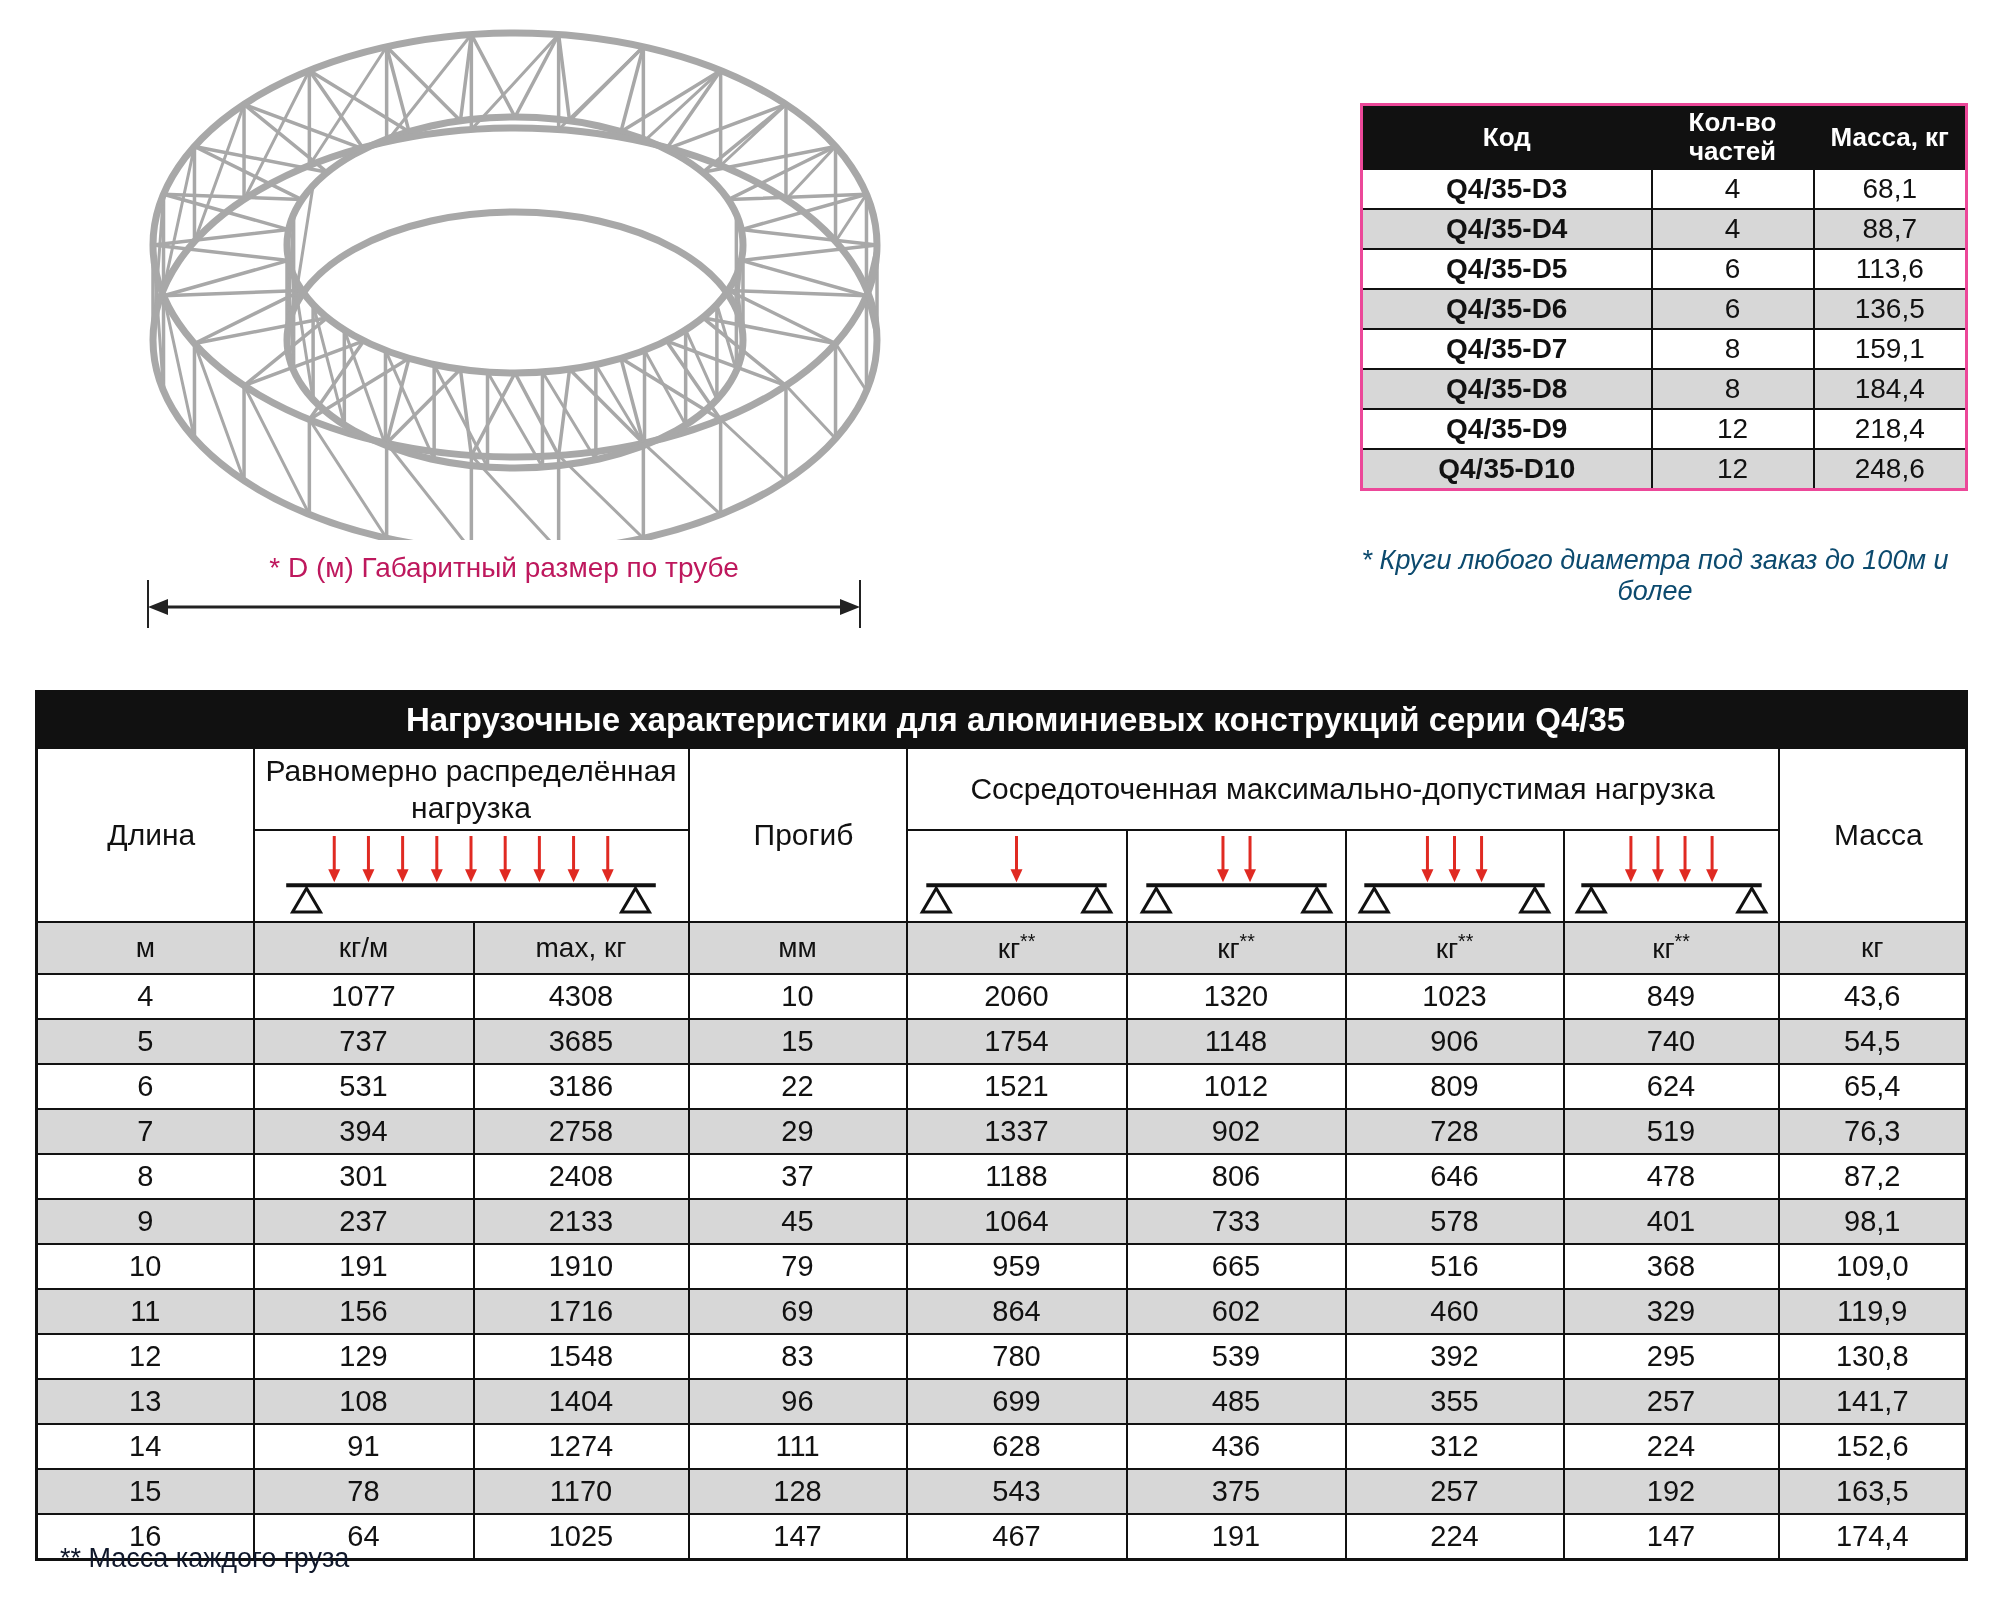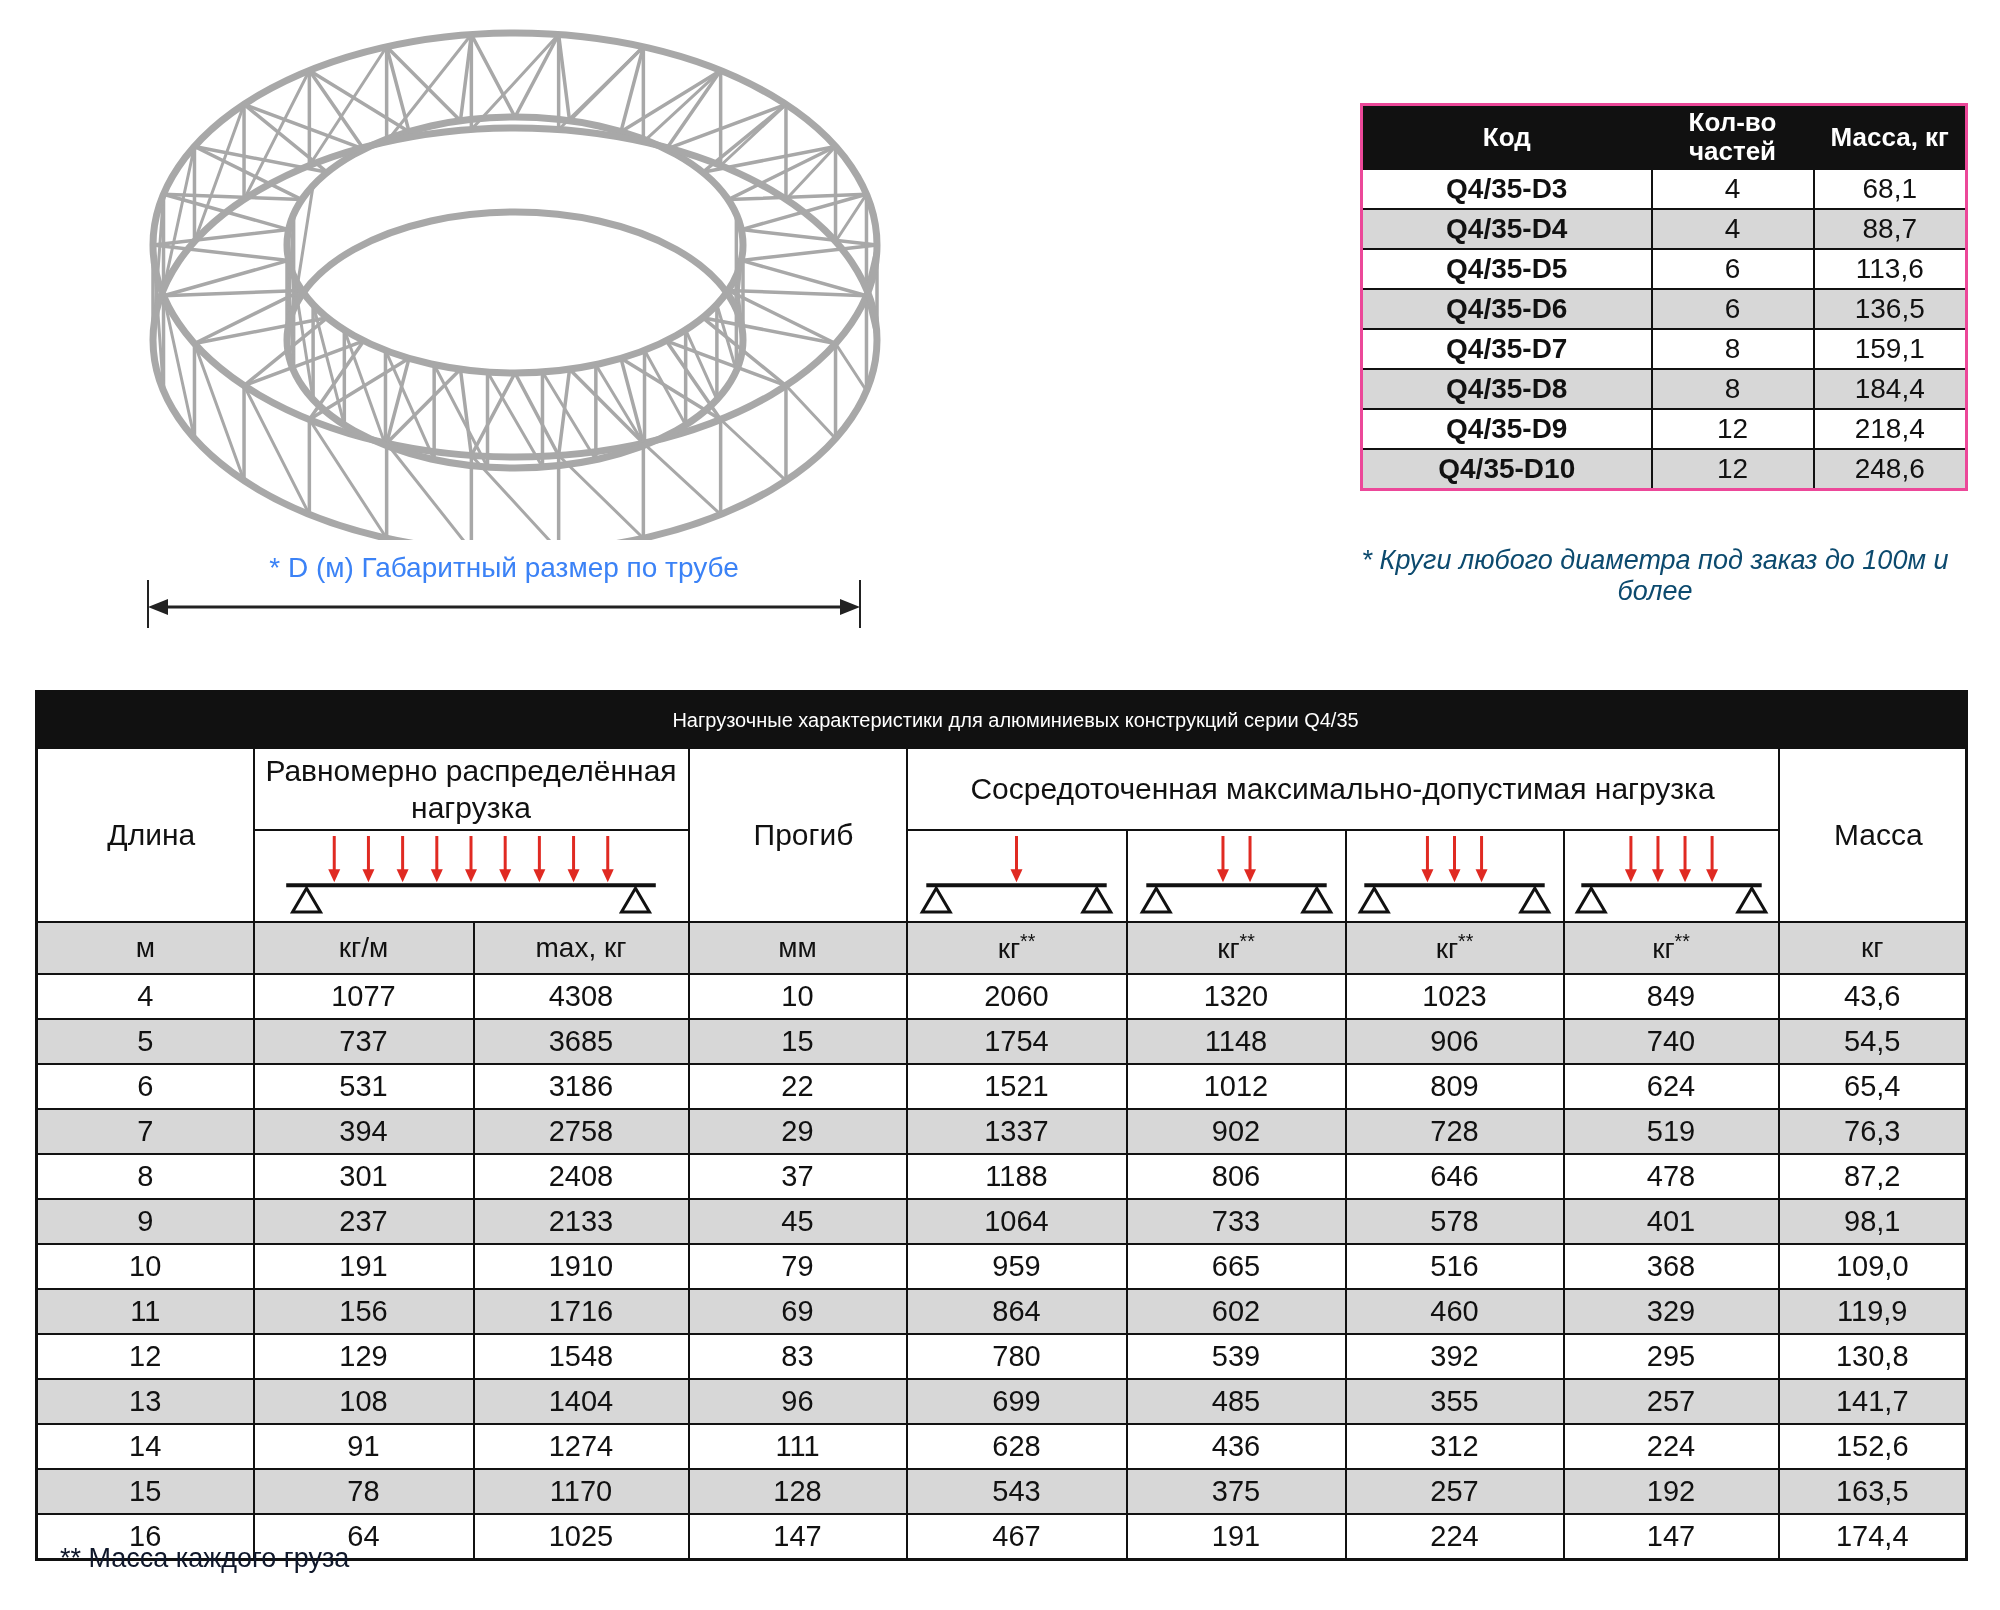--- a/index.html
+++ b/index.html
@@ -2,41 +2,41 @@
 <html><head>
 <meta charset="utf-8">
 <style>
   html,body{margin:0;padding:0;background:#fff;}
   .page{position:relative;width:2000px;height:1610px;background:#fff;overflow:hidden;
         font-family:"Liberation Sans",sans-serif;color:#111;}
 
   
   .truss-wrap{position:absolute;left:130px;top:10px;width:770px;height:530px;}
   .dim-label{position:absolute;left:148px;top:552px;width:712px;text-align:center;
-             font-size:28px;color:#3b82f6;}
+             font-size:28px;color:#be185d;}
   .dim-svg{position:absolute;left:144px;top:580px;}
 
   
   .codes-table{position:absolute;left:1360px;top:103px;border-collapse:collapse;
                table-layout:fixed;width:605px;}
   .codes-table td,.codes-table th{border:2px solid #111;text-align:center;vertical-align:middle;
                padding:0;overflow:hidden;}
   .codes-table{border:3px solid #ec4899;}
   .codes-table th{background:#111;color:#fff;font-size:26px;font-weight:bold;height:62px;line-height:1.1;}
   .codes-table td{height:38px;font-size:28px;}
   .codes-table td.code{font-weight:bold;}
   .codes-table tr.alt td{background:#d7d7d7;}
   .codes-note{position:absolute;left:1340px;top:545px;width:630px;text-align:center;
               font-size:27px;font-style:italic;color:#0c4a6e;}
 
   
   .load-table{position:absolute;left:35px;top:690px;border-collapse:collapse;table-layout:fixed;
               width:1930px;border:3px solid #111;}
   .load-table td{border:2px solid #111;text-align:center;vertical-align:middle;padding:0;}
-  .load-table td.title{background:#111;color:#fff;font-size:20px;font-weight:normal;height:54px;padding-left:28px;}
+  .load-table td.title{background:#111;color:#fff;font-size:33px;font-weight:bold;height:54px;padding-left:28px;}
   .load-table td.hlabel{font-size:30px;height:80px;line-height:1.25;}
   .load-table td.span-label{vertical-align:middle;padding-left:12px;}
   .load-table td.diagram{height:88px;}
   .load-table tr.units td{background:#d7d7d7;height:50px;font-size:28px;}
   .load-table tr.data td{height:43px;font-size:29px;}
   .load-table tr.data.alt td{background:#d7d7d7;}
   .load-table sup{font-size:0.7em;}
   .footnote{position:absolute;left:60px;top:1543px;font-size:27px;color:#0f172a;}
 </style>
 </head>

